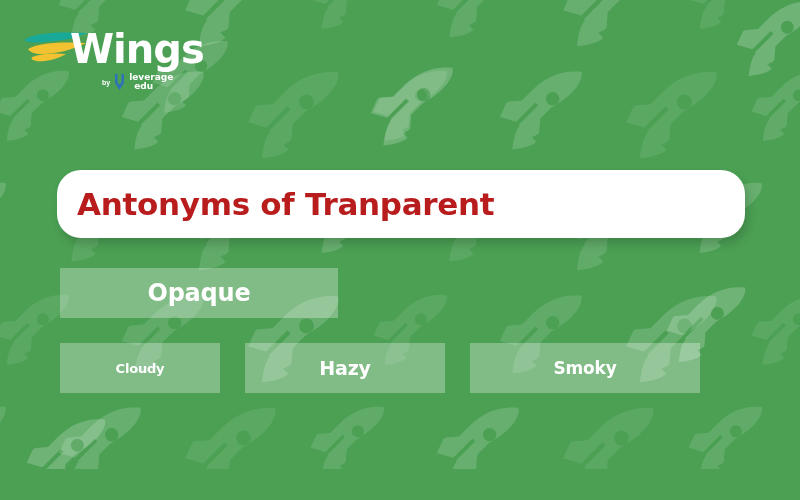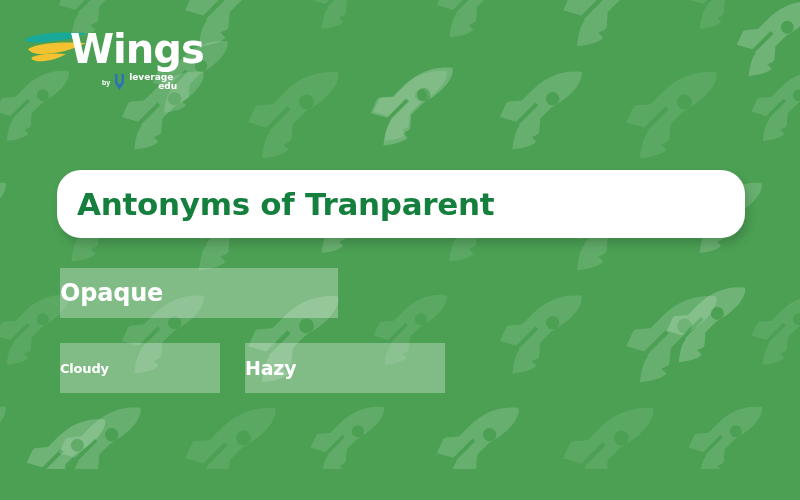--- a/index.html
+++ b/index.html
@@ -81,51 +81,51 @@
   #logo-sub-name {
     font-size: 9px;
     font-weight: bold;
     color: #ffffff;
     line-height: 9px;
     font-family: "DejaVu Sans", sans-serif;
   }
   #logo-sub-name .edu-line {
     display: block;
     padding-left: 5px;
-    margin-left: 24px;
   }
 
   
   #title-card {
     position: absolute;
     left: 57px;
     top: 170px;
     width: 688px;
     height: 68px;
     background: #ffffff;
     border-radius: 24px;
     box-shadow: 3px 6px 10px rgba(0,0,0,0.17);
     display: flex;
     align-items: center;
   }
   #title-text {
     padding-left: 20px;
     font-size: 31px;
     font-weight: bold;
-    color: #15803d;
+    color: #b91c1c;
     letter-spacing: -0.3px;
     font-family: "DejaVu Sans", sans-serif;
   }
 
   
   .bar {
     position: absolute;
     background: rgba(255,255,255,0.30);
     display: flex;
     align-items: center;
+    justify-content: center;
     color: #ffffff;
     font-weight: bold;
     font-family: "DejaVu Sans", sans-serif;
     letter-spacing: -0.2px;
   }
   #bar-primary {
     left: 60px;
     top: 268px;
     width: 278px;
     height: 50px;
@@ -470,14 +470,17 @@
 
   <div class="bar" id="bar-primary">
     <span>Opaque</span>
   </div>
   <div class="bar" id="bar-s1">
     <span>Cloudy</span>
   </div>
   <div class="bar" id="bar-s2">
     <span>Hazy</span>
   </div>
+  <div class="bar" id="bar-s3">
+    <span>Smoky</span>
+  </div>
 
 </div>
 
 </body></html>

